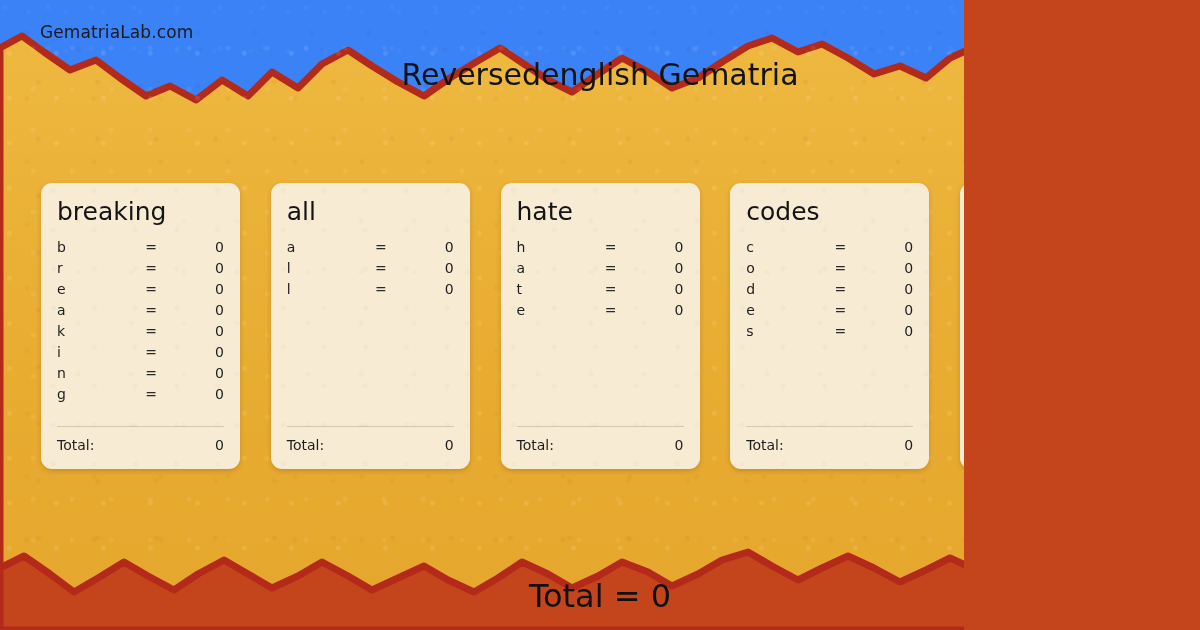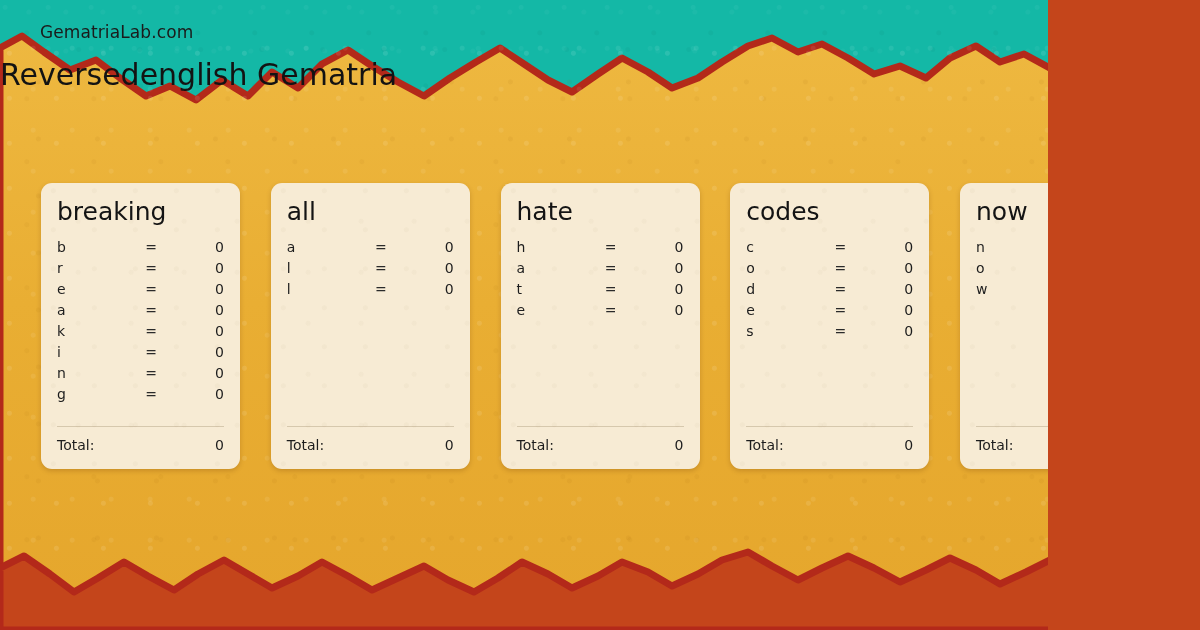--- a/index.html
+++ b/index.html
@@ -13,24 +13,24 @@
 
   body {
     font-family: "DejaVu Sans", "Liberation Sans", sans-serif;
     background: #c4451b;
     position: relative;
   }
 
   
   .canvas {
     position: relative;
-    width: 1048px;
+    width: 964px;
     height: 630px;
     overflow: hidden;
-    background: #14b8a6;
+    background: #3b82f6;
   }
 
   
   .canvas::after {
     content: "";
     position: absolute;
     inset: 0;
     pointer-events: none;
     background-image:
       radial-gradient(circle at 12% 18%, rgba(255,255,255,0.045) 0 2px, transparent 3px),
@@ -81,20 +81,21 @@
     white-space: nowrap;
   }
 
   
   .heading-block {
     position: absolute;
     left: 0;
     top: 56px;
     width: 1200px;
     z-index: 10;
+    text-align: center;
   }
   .title {
     font-size: 30px;
     color: #131313;
     font-weight: 400;
     line-height: 38px;
     white-space: nowrap;
   }
   .subtitle {
     margin-top: 24px;
@@ -389,14 +390,15 @@
           </div>
         </div>
         <div class="divider"></div>
         <div class="total-row">
           <span class="total-label">Total:</span>
           <span class="total-val">0</span>
         </div>
       </div>
     </div>
 
+  <div class="footer-total">Total = 0</div>
 
 </div>
 
 </body></html>

